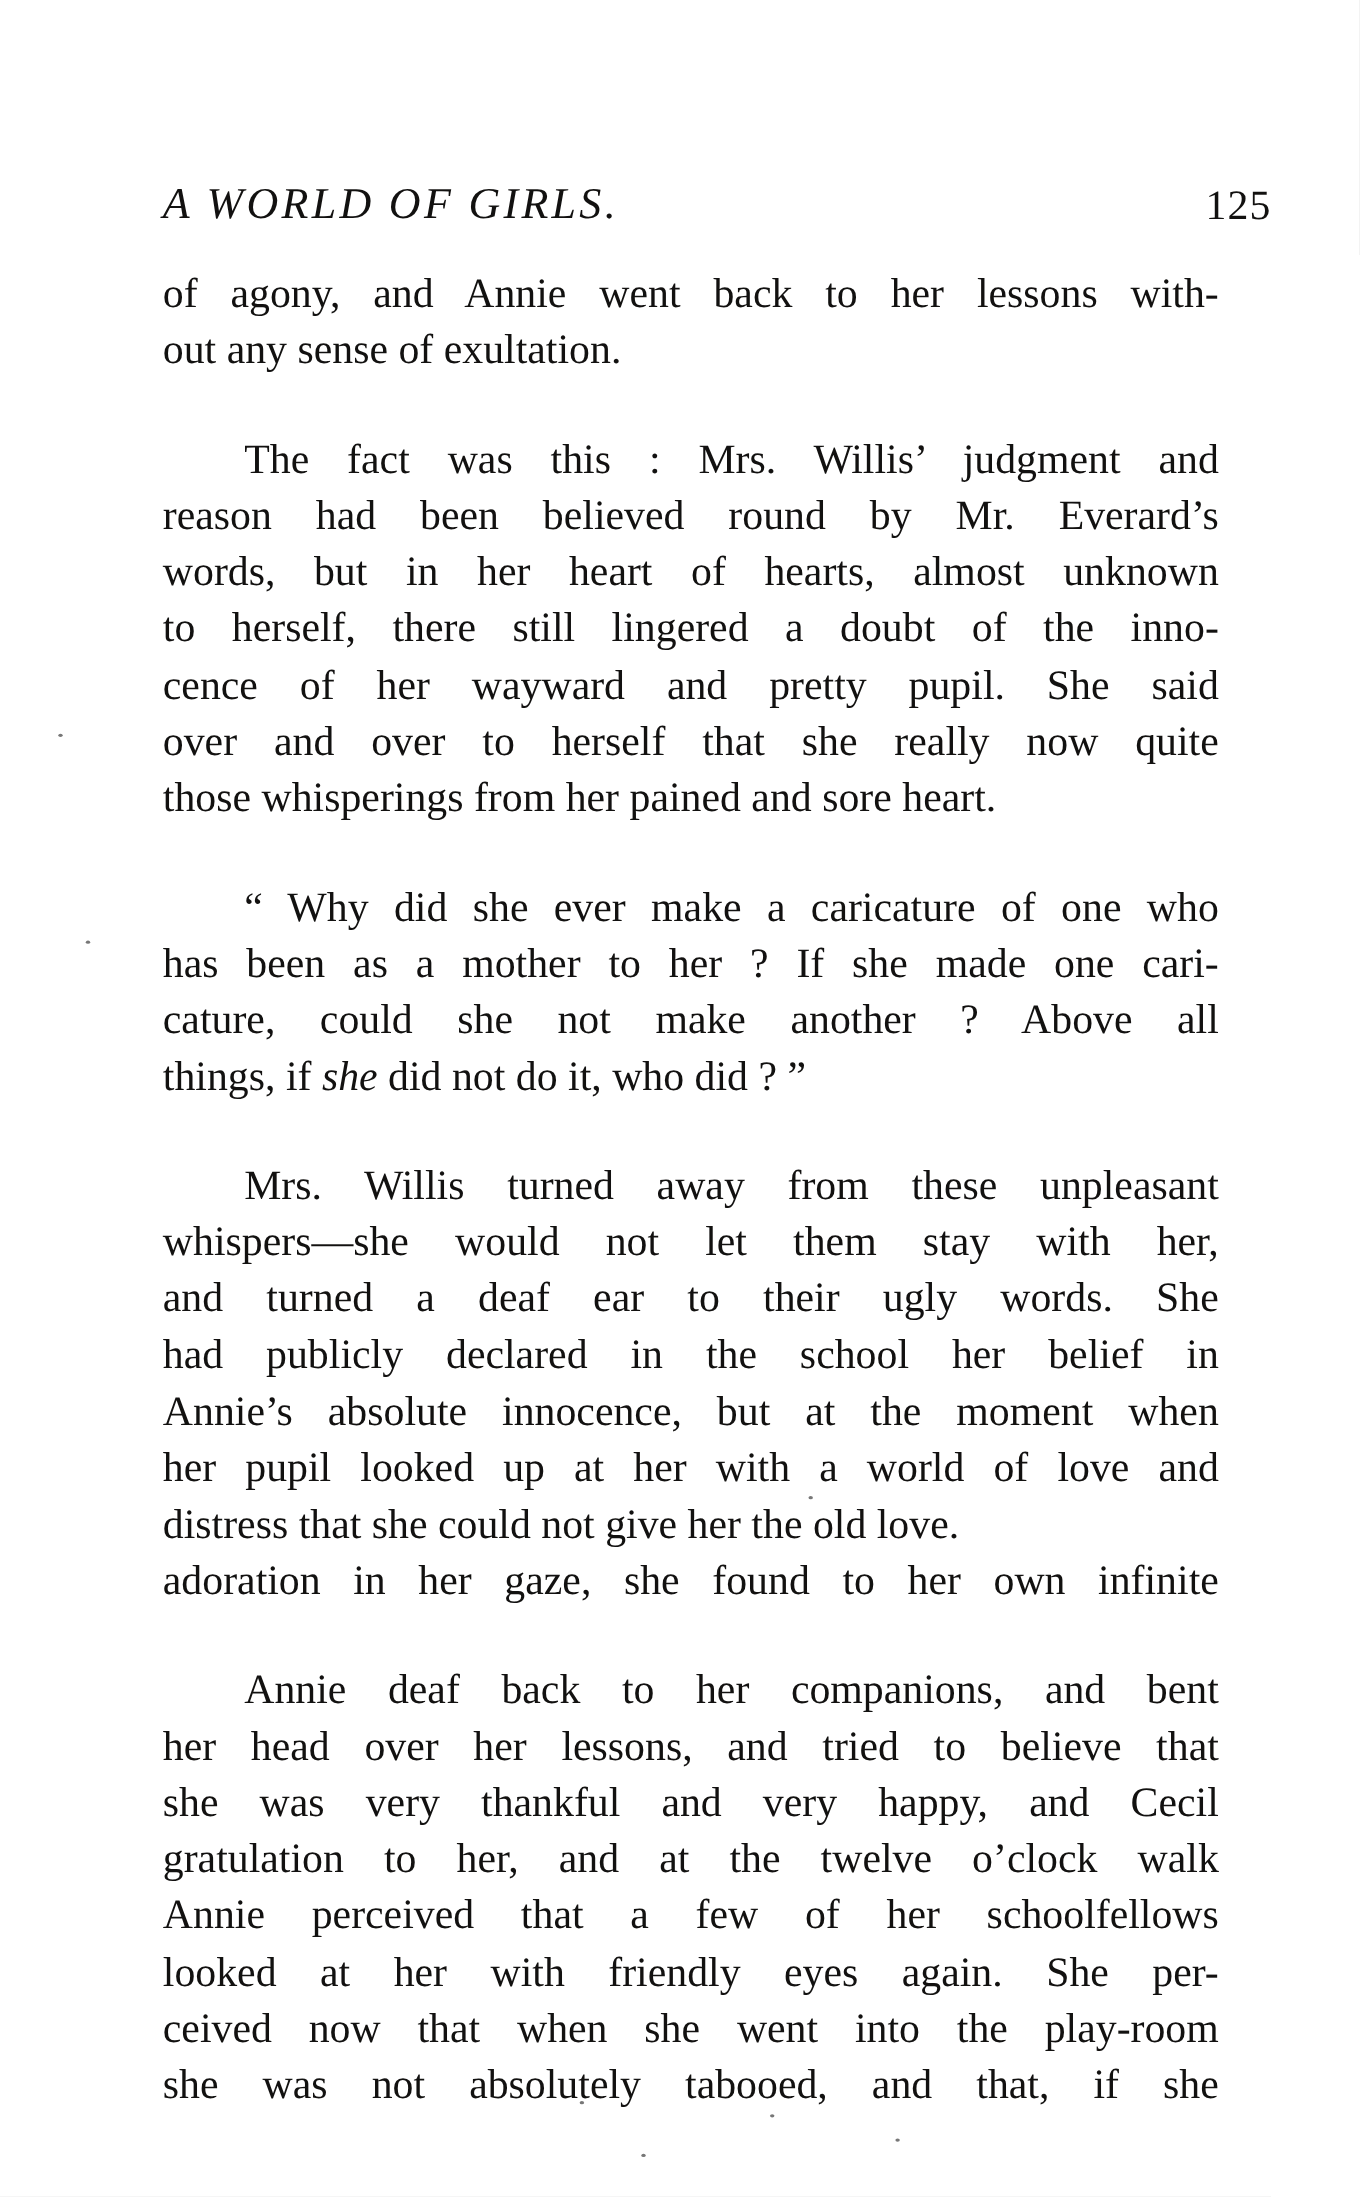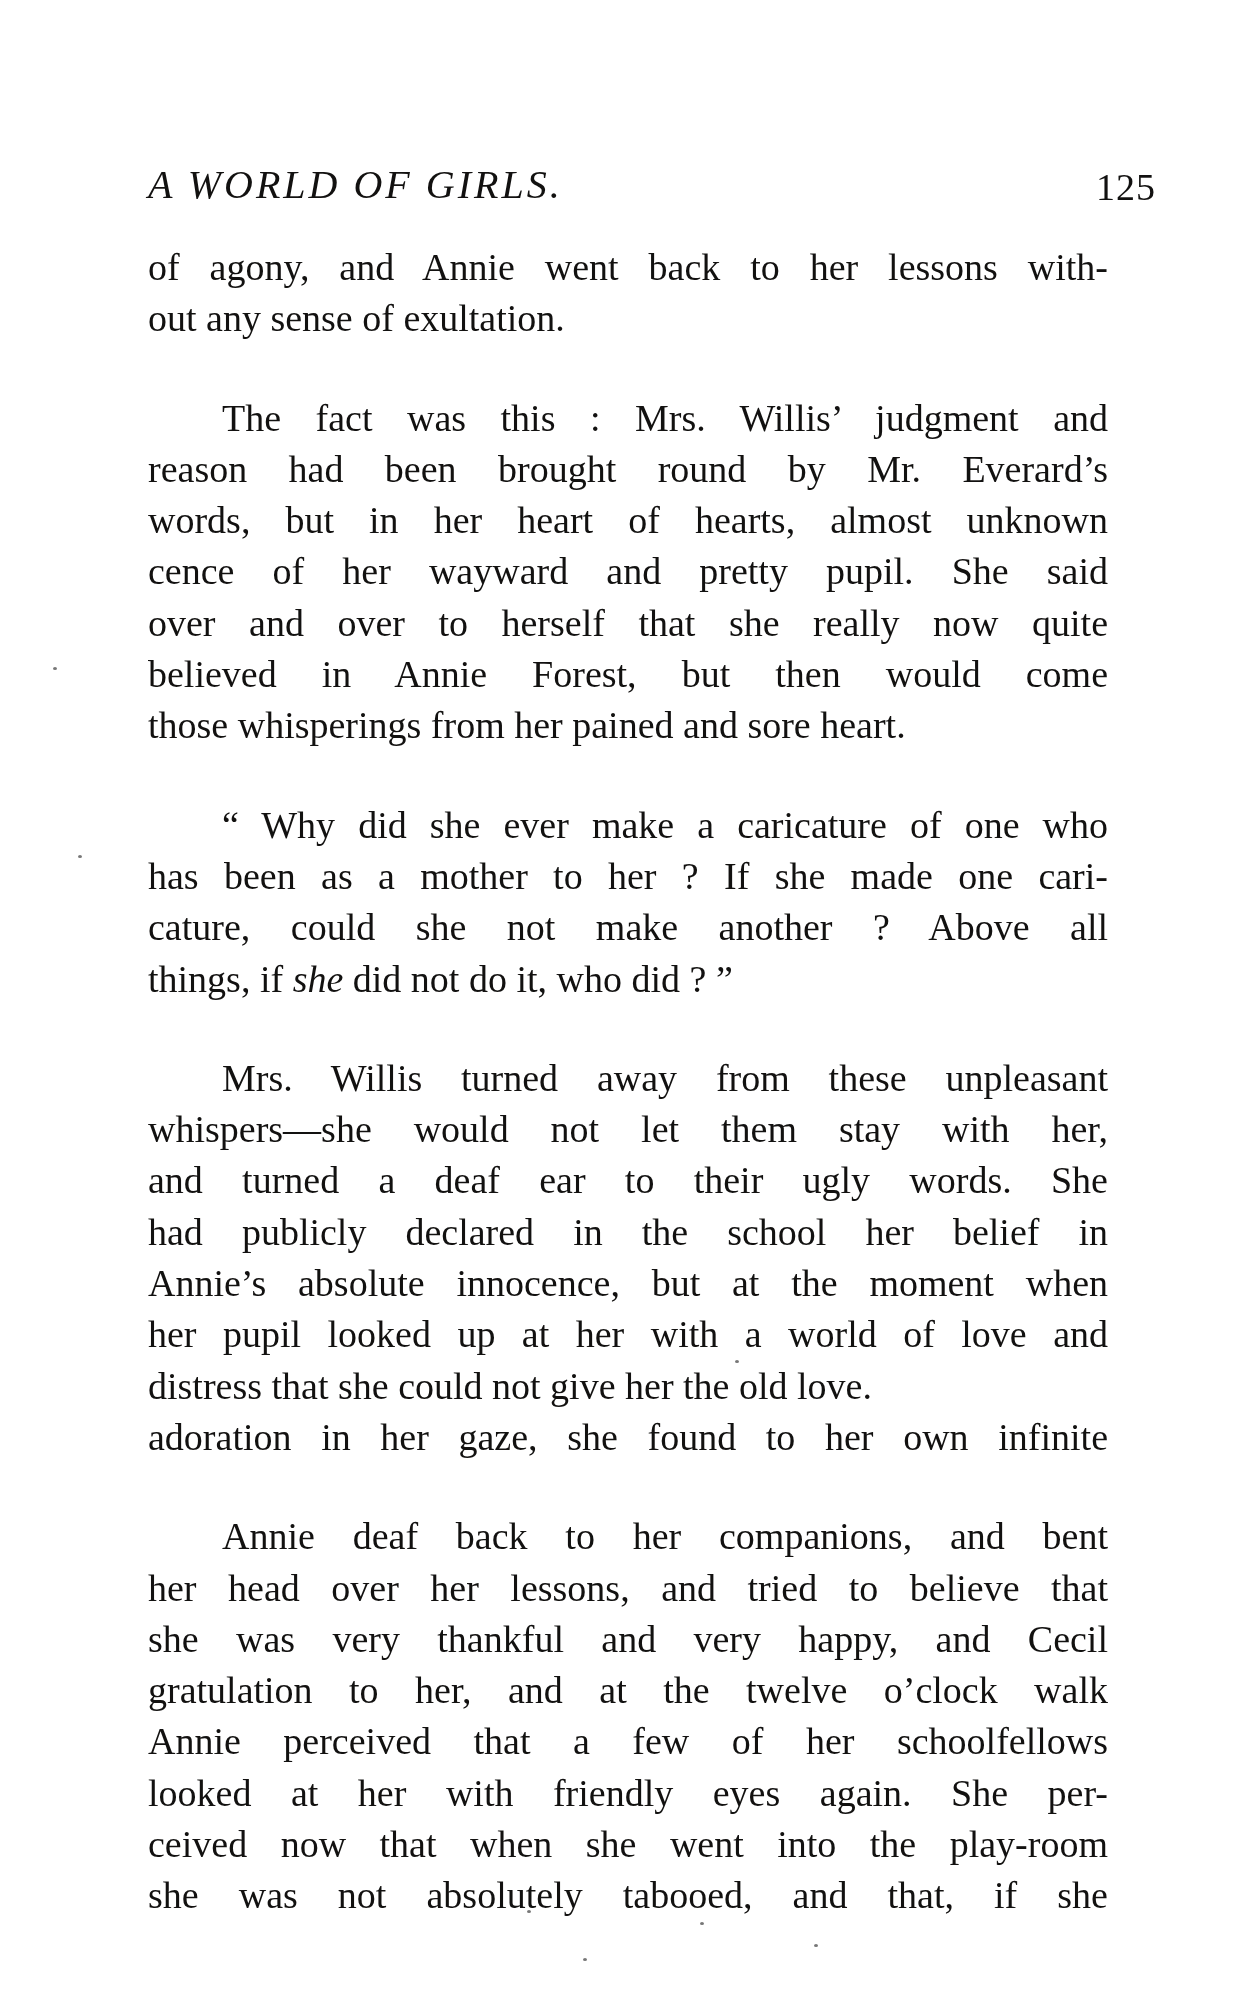--- a/index.html
+++ b/index.html
@@ -68,25 +68,25 @@
     <span class="title">A WORLD OF GIRLS.</span>
   </header>
   <span class="folio">125</span>
   <main class="text-block" id="body-root">
       <div class="paragraph">
         <div class="line"><span>of agony, and Annie went back to her lessons with-</span></div>
         <div class="line natural"><span>out any sense of exultation.</span></div>
       </div>
       <div class="paragraph">
         <div class="line indent"><span>The fact was this : Mrs. Willis’ judgment and</span></div>
-        <div class="line"><span>reason had been brought round by Mr. Everard’s</span></div>
+        <div class="line"><span>reason had been believed round by Mr. Everard’s</span></div>
         <div class="line"><span>words, but in her heart of hearts, almost unknown</span></div>
+        <div class="line"><span>to herself, there still lingered a doubt of the inno-</span></div>
         <div class="line"><span>cence of her wayward and pretty pupil.  She said</span></div>
         <div class="line"><span>over and over to herself that she really now quite</span></div>
-        <div class="line"><span>believed in Annie Forest, but then would come</span></div>
         <div class="line natural"><span>those whisperings from her pained and sore heart.</span></div>
       </div>
       <div class="paragraph">
         <div class="line indent"><span>“ Why did she ever make a caricature of one who</span></div>
         <div class="line"><span>has been as a mother to her ?  If she made one cari-</span></div>
         <div class="line"><span>cature, could she not make another ?  Above all</span></div>
         <div class="line natural"><span>things, if </span><em>she</em><span> did not do it, who did ? ”</span></div>
       </div>
       <div class="paragraph">
         <div class="line indent"><span>Mrs. Willis turned away from these unpleasant</span></div>

